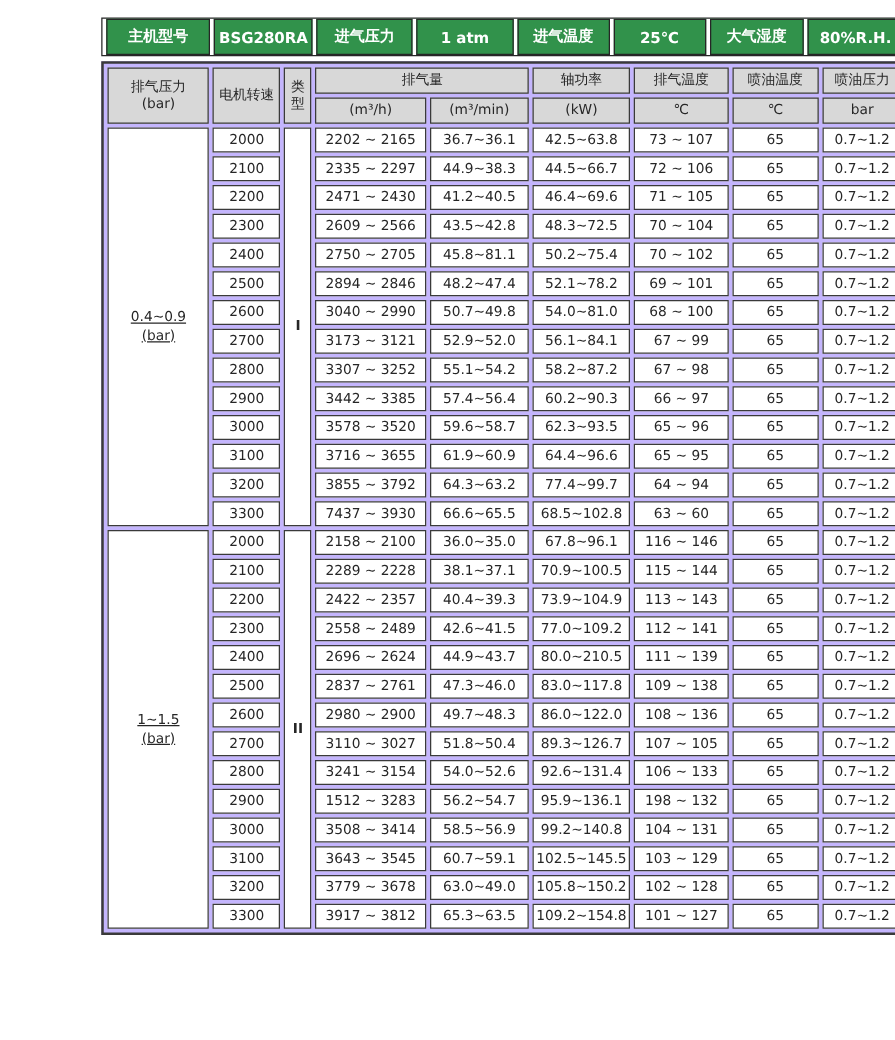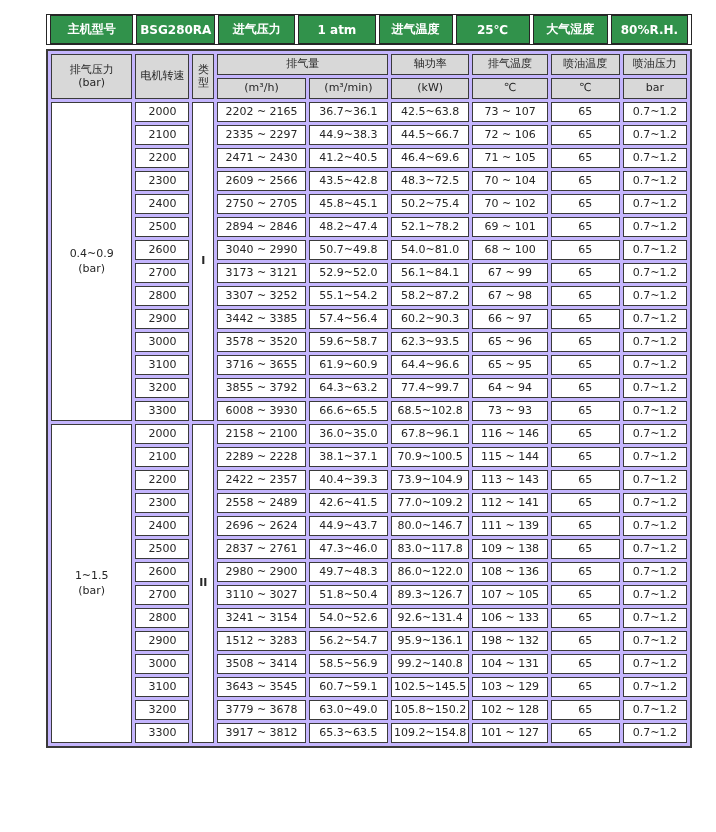--- a/index.html
+++ b/index.html
@@ -7,21 +7,21 @@
     --header-bg:#d8d8d8;
     --border:#3a3a3a;
     --text:#262626;
   }
   *{box-sizing:border-box;}
   html,body{margin:0;padding:0;}
   body{
     width:716px;height:832px;overflow:hidden;background:#ffffff;
     font-family:"DejaVu Sans","Liberation Sans",sans-serif;color:var(--text);
   }
-  .sheet{padding:14px 0 0 46px;}
+  .sheet{padding:14px 0 0 46px;margin-left:35px;}
 
   
   table.spec-bar{
     width:646px;border-collapse:separate;border-spacing:3px 0;
     border:1.5px solid #262626;table-layout:fixed;
   }
   table.spec-bar td{
     background:var(--green);color:#ffffff;font-weight:bold;font-size:12px;
     text-align:center;vertical-align:middle;height:29px;
     border:1px solid #262626;padding:0;white-space:nowrap;overflow:hidden;
@@ -32,21 +32,21 @@
     width:646px;margin-top:4px;border-collapse:separate;border-spacing:3px;
     border:2px solid var(--border);table-layout:fixed;background:#c4b5fd;
   }
   table.main td{
     border:1.5px solid var(--border);text-align:center;vertical-align:middle;
     font-size:11px;padding:0;line-height:1.15;white-space:nowrap;overflow:hidden;
     background:#ffffff;height:20px;
   }
   table.main thead td{background:var(--header-bg);height:21px;}
   td.type-head div{line-height:1.1;}
-  td.group-cell div{line-height:1.3;}
+  td.group-cell div{line-height:1.3;text-decoration:underline;}
   td.type-mark{font-weight:bold;font-size:12px;}
 </style>
 </head>
 <body>
 
 <div class="sheet">
 
   <table class="spec-bar">
     <colgroup>
       <col style="width:13.5%">
@@ -148,21 +148,21 @@
           <td>2609 ~ 2566</td>
           <td>43.5~42.8</td>
           <td>48.3~72.5</td>
           <td>70 ~ 104</td>
           <td>65</td>
           <td>0.7~1.2</td>
         </tr>
         <tr>
           <td>2400</td>
           <td>2750 ~ 2705</td>
-          <td>45.8~45.1</td>
+          <td>45.8~81.1</td>
           <td>50.2~75.4</td>
           <td>70 ~ 102</td>
           <td>65</td>
           <td>0.7~1.2</td>
         </tr>
         <tr>
           <td>2500</td>
           <td>2894 ~ 2846</td>
           <td>48.2~47.4</td>
           <td>52.1~78.2</td>
@@ -228,24 +228,24 @@
           <td>3200</td>
           <td>3855 ~ 3792</td>
           <td>64.3~63.2</td>
           <td>77.4~99.7</td>
           <td>64 ~ 94</td>
           <td>65</td>
           <td>0.7~1.2</td>
         </tr>
         <tr>
           <td>3300</td>
-          <td>6008 ~ 3930</td>
+          <td>7437 ~ 3930</td>
           <td>66.6~65.5</td>
           <td>68.5~102.8</td>
-          <td>73 ~ 93</td>
+          <td>63 ~ 60</td>
           <td>65</td>
           <td>0.7~1.2</td>
         </tr>
         <tr>
           <td class="group-cell" rowspan="14">
             <div>1~1.5</div>
             <div>(bar)</div>
           </td>
           <td>2000</td>
           <td class="type-mark" rowspan="14">II</td>
@@ -280,21 +280,21 @@
           <td>42.6~41.5</td>
           <td>77.0~109.2</td>
           <td>112 ~ 141</td>
           <td>65</td>
           <td>0.7~1.2</td>
         </tr>
         <tr>
           <td>2400</td>
           <td>2696 ~ 2624</td>
           <td>44.9~43.7</td>
-          <td>80.0~146.7</td>
+          <td>80.0~210.5</td>
           <td>111 ~ 139</td>
           <td>65</td>
           <td>0.7~1.2</td>
         </tr>
         <tr>
           <td>2500</td>
           <td>2837 ~ 2761</td>
           <td>47.3~46.0</td>
           <td>83.0~117.8</td>
           <td>109 ~ 138</td>

